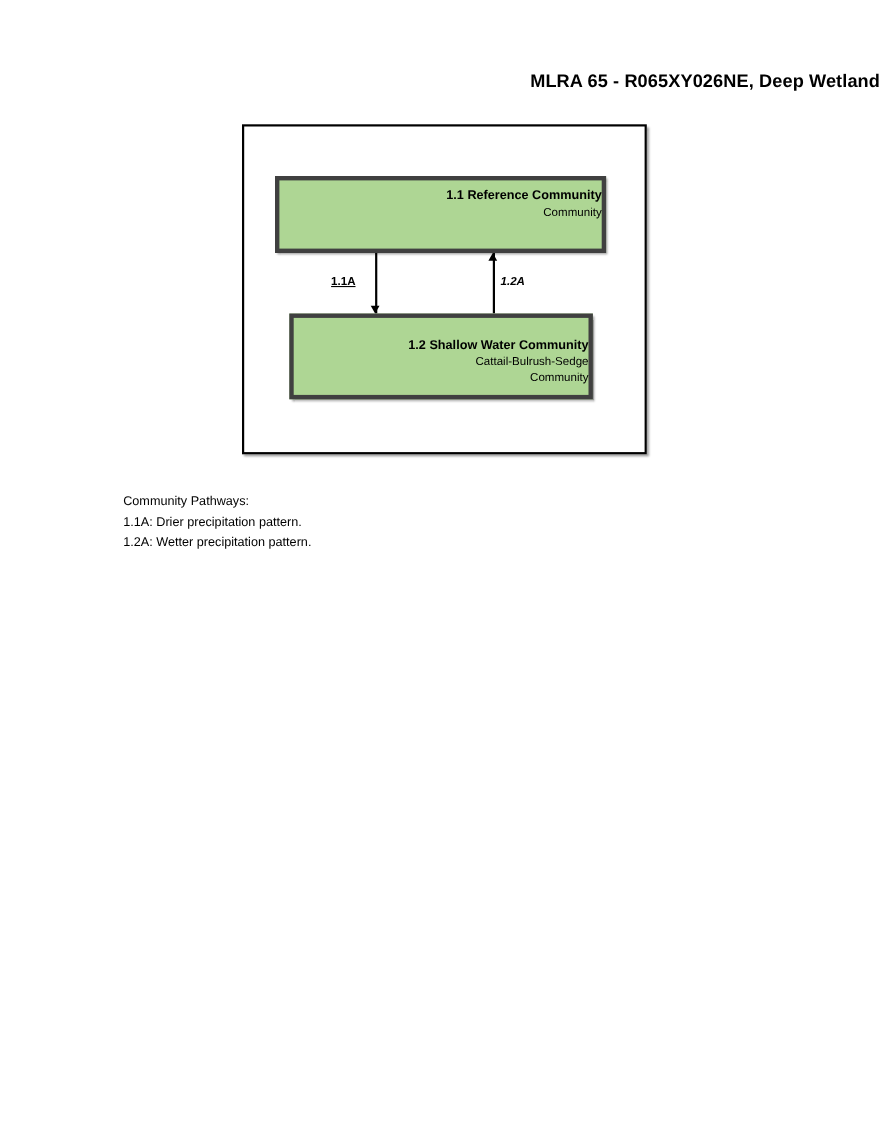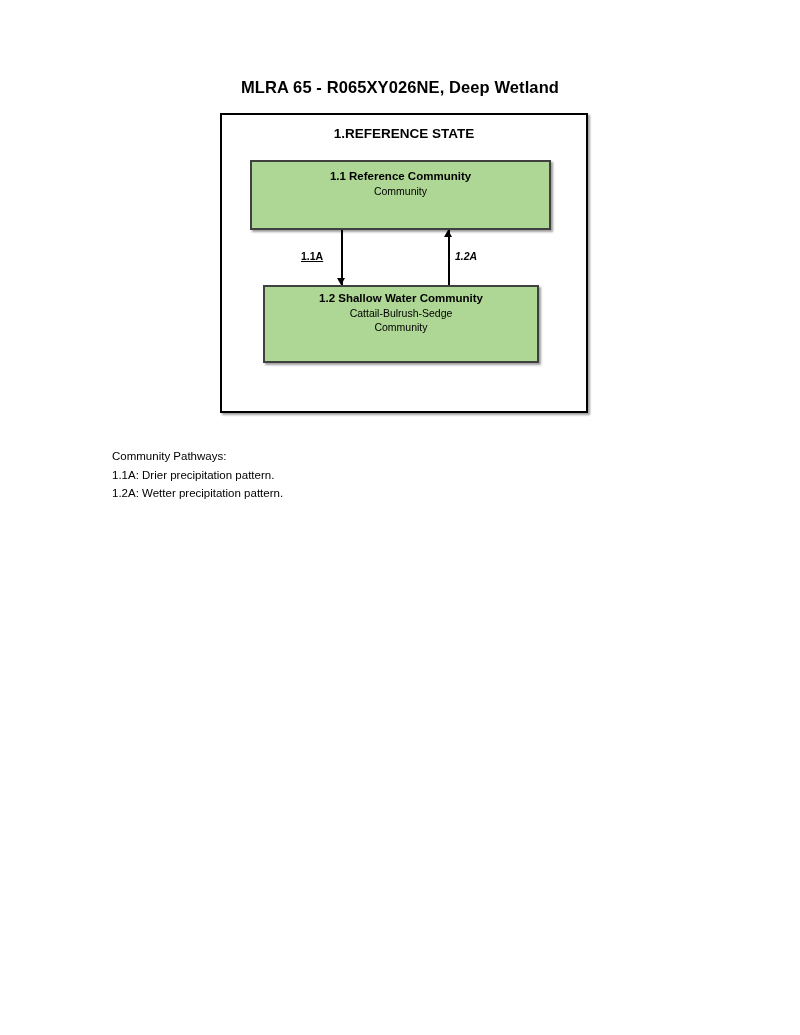--- a/index.html
+++ b/index.html
@@ -14,23 +14,23 @@
     position: relative;
     font-family: "Liberation Sans", sans-serif;
     color: #000000;
     overflow: hidden;
   }
 
   
   .page-title {
     position: absolute;
     left: 0;
-    top: 78px;
+    top: 65px;
     width: 800px;
-    text-align: center;
+    text-align: right;
     font-size: 16.5px;
     font-weight: bold;
     letter-spacing: 0.1px;
   }
 
   
   .state-box {
     position: absolute;
     left: 220px;
     top: 113px;
@@ -49,37 +49,37 @@
     text-align: center;
     font-size: 13.5px;
     font-weight: bold;
   }
 
   
   .community-box {
     position: absolute;
     box-sizing: border-box;
     background: #aed694;
-    border: 2px solid #404040;
+    border: 4px solid #404040;
     box-shadow: 2px 2px 2px rgba(0, 0, 0, 0.38);
-    text-align: center;
+    text-align: right;
     padding-top: 7px;
   }
   #box-ref {
     left: 28px;
     top: 45px;
     width: 301px;
     height: 70px;
   }
   #box-shallow {
     left: 41px;
     top: 170px;
     width: 276px;
     height: 78px;
-    padding-top: 4px;
+    padding-top: 18px;
   }
   .cb-title {
     font-size: 11.5px;
     font-weight: bold;
     line-height: 15px;
   }
   .cb-line {
     font-size: 10.5px;
     line-height: 14px;
   }
@@ -155,21 +155,20 @@
     white-space: nowrap;
   }
 </style>
 </head>
 <body>
 
 <div class="page-title">MLRA 65 - R065XY026NE, Deep Wetland</div>
 
 <div class="state-box">
 
-  <div class="state-title">1.REFERENCE STATE</div>
 
   <div class="community-box" id="box-ref">
     <div class="cb-title">1.1 Reference Community</div>
     <div class="cb-line">Community</div>
   </div>
 
   <div class="arrow down" id="arrow-down">
     <div class="shaft"></div>
     <div class="head"></div>
   </div>

